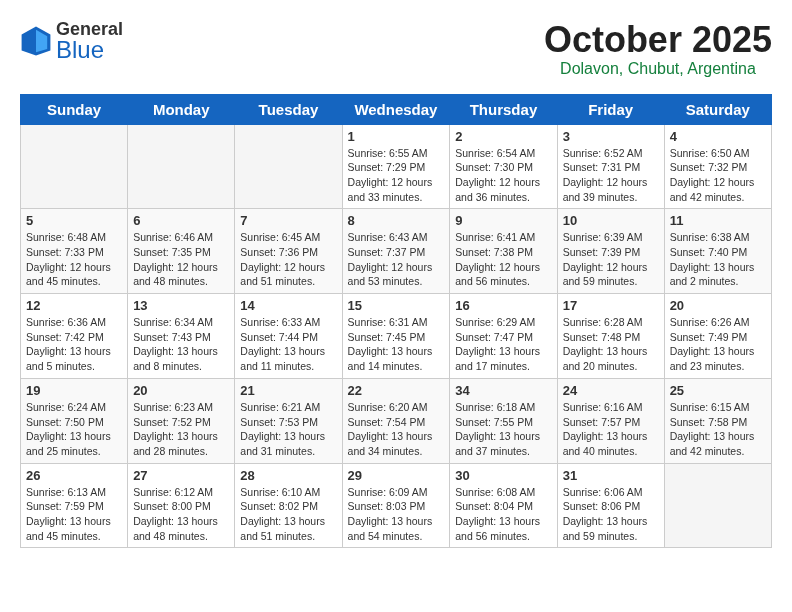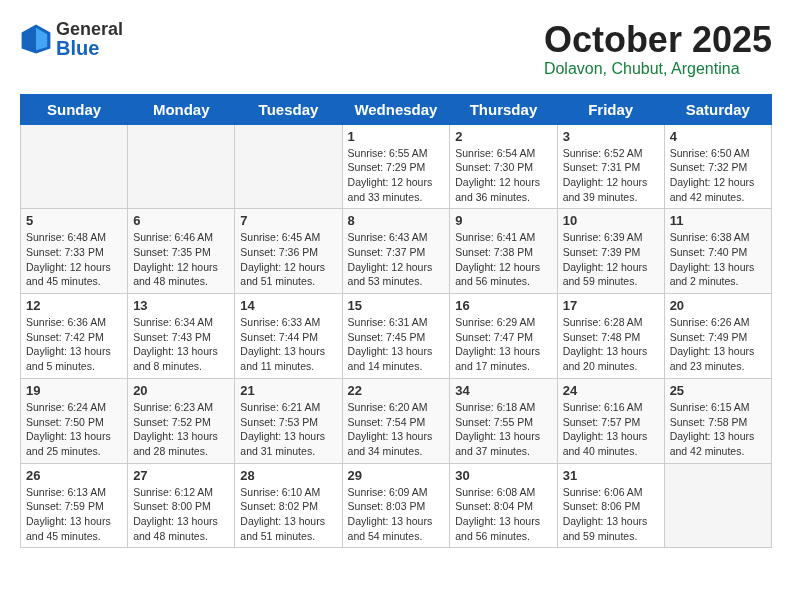--- a/index.html
+++ b/index.html
@@ -28,31 +28,31 @@
       display: flex;
       flex-direction: column;
       line-height: 1;
     }
     .logo-general {
       font-size: 18px;
       font-weight: bold;
       color: #333;
     }
     .logo-blue {
-      font-size: 20px;
-      font-weight: bold;
+      font-size: 24px;
+      font-weight: normal;
       color: #1565c0;
     }
     .logo-icon {
       width: 32px;
       height: 32px;
       margin-right: 4px;
     }
     .title-area {
-      text-align: left;
+      text-align: center;
     }
     .month-title {
       font-size: 36px;
       font-weight: bold;
       color: #222;
       line-height: 1.1;
     }
     .location {
       font-size: 16px;
       color: #15803d;

